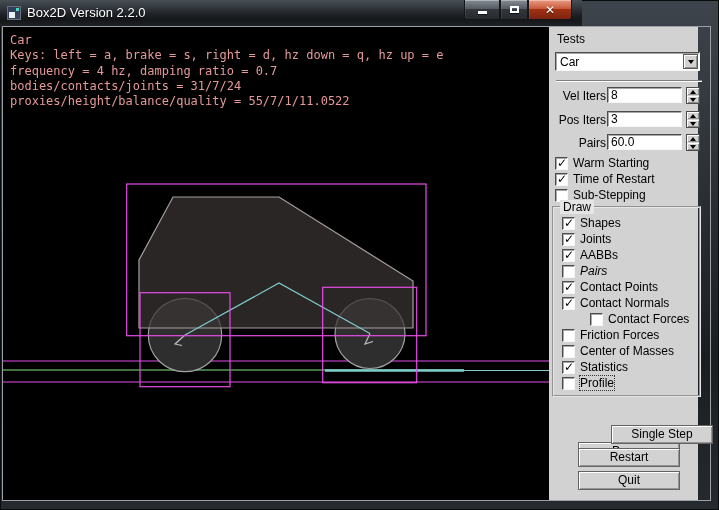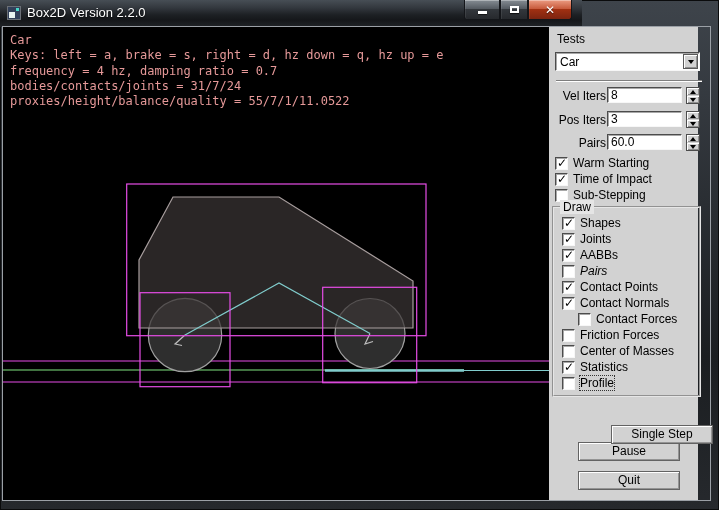--- a/index.html
+++ b/index.html
@@ -231,21 +231,21 @@
             </span>
         </span>
       </div>
 
       <div class="cbrow" style="left:6px; top:129px;">
         <span class="cb checked"></span>
         <span class="cblabel">Warm Starting</span>
       </div>
       <div class="cbrow" style="left:6px; top:145px;">
         <span class="cb checked"></span>
-        <span class="cblabel">Time of Impact</span>
+        <span class="cblabel">Time of Restart</span>
       </div>
       <div class="cbrow" style="left:6px; top:161px;">
         <span class="cb"></span>
         <span class="cblabel">Sub-Stepping</span>
       </div>
 
       <div class="draw-group">
         <span class="draw-legend">Draw</span>
 
         <div class="cbrow" style="left:8px; top:8px;">
@@ -265,21 +265,21 @@
           <span class="cblabel">Pairs</span>
         </div>
         <div class="cbrow" style="left:8px; top:72px;">
           <span class="cb checked"></span>
           <span class="cblabel">Contact Points</span>
         </div>
         <div class="cbrow" style="left:8px; top:88px;">
           <span class="cb checked"></span>
           <span class="cblabel">Contact Normals</span>
         </div>
-        <div class="cbrow" style="left:8px; top:104px;padding-left:16px;">
+        <div class="cbrow" style="left:20px; top:104px;padding-left:16px;">
           <span class="cb"></span>
           <span class="cblabel">Contact Forces</span>
         </div>
         <div class="cbrow" style="left:8px; top:120px;">
           <span class="cb"></span>
           <span class="cblabel">Friction Forces</span>
         </div>
         <div class="cbrow" style="left:8px; top:136px;">
           <span class="cb"></span>
           <span class="cblabel">Center of Masses</span>
@@ -289,16 +289,17 @@
           <span class="cblabel">Statistics</span>
         </div>
         <div class="cbrow" style="left:8px; top:168px;">
           <span class="cb"></span>
           <span class="cblabel focus-dotted">Profile</span>
         </div>
       </div>
 
       <button class="btn" style="top:383px;margin-top:32px;">Pause</button>
       <button class="btn" style="top:398px;margin-left:33px;">Single Step</button>
+      <button class="btn" style="top:421px;">Restart</button>
       <button class="btn" style="top:444px;">Quit</button>
     </div>
   </div>
 </div>
 
 </body></html>

